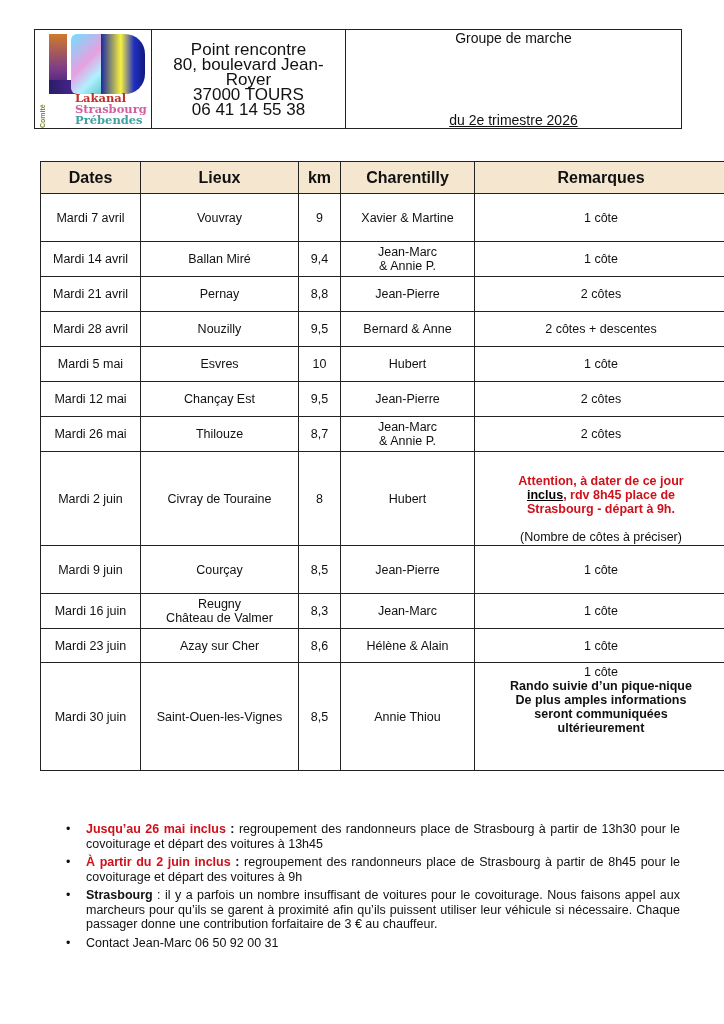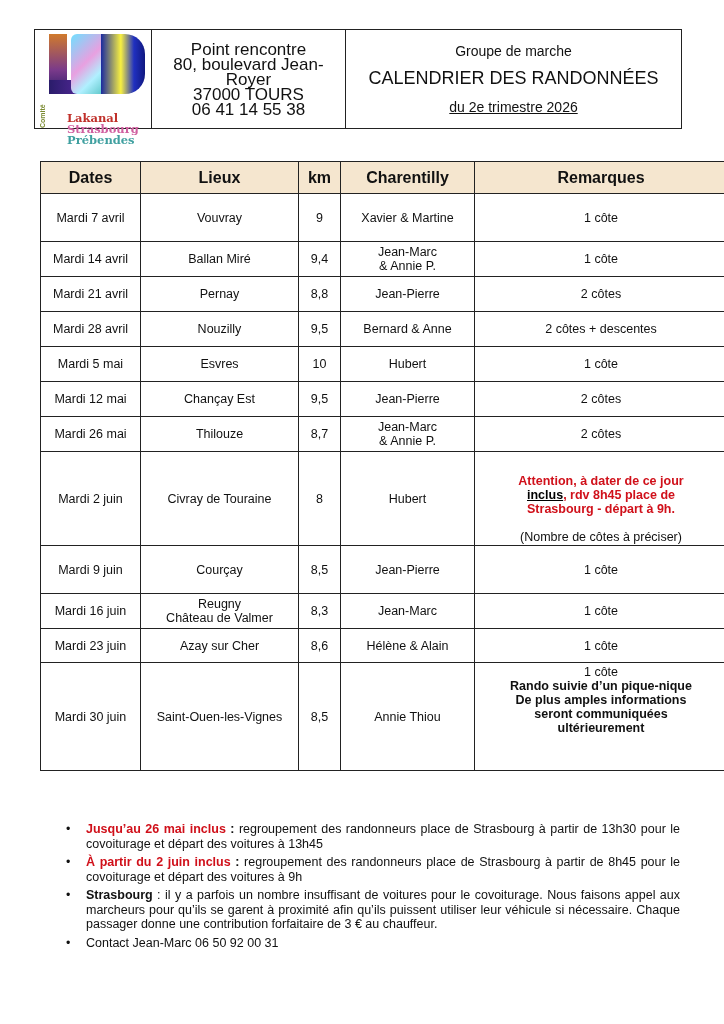--- a/index.html
+++ b/index.html
@@ -1,29 +1,29 @@
 <!DOCTYPE html>
 <html><head>
 <meta charset="utf-8">
 <style>
   html, body { margin:0; padding:0; background:#ffffff; }
   body { width:724px; height:1024px; position:relative; font-family:"Liberation Sans", sans-serif; color:#111; }
   .header { position:absolute; left:34px; top:29px; width:648px; height:100px; border:1.5px solid #222; display:flex; box-sizing:border-box; }
   .hcell { box-sizing:border-box; height:100%; }
   .logo-cell { width:117px; border-right:1.5px solid #222; position:relative; }
   .addr-cell { width:194px; border-right:1.5px solid #222; display:flex; flex-direction:column; justify-content:center; align-items:center; font-size:17px; line-height:15px; text-align:center; }
-  .title-cell { flex:1; display:flex; flex-direction:column; justify-content:center; align-items:center; text-align:center; }
+  .title-cell { flex:1; display:flex; flex-direction:column; justify-content:space-between; align-items:center; text-align:center; }
   .t1 { font-size:14px; margin-bottom:9px; }
   .t2 { font-size:18px; margin-bottom:10px; }
   .t3 { font-size:14px;text-decoration:underline; }
   .logo-l { position:absolute; left:14px; top:4px; width:18px; height:60px; background:linear-gradient(180deg,#d07a2c,#7a3a8a 60%,#2a1c6a); }
   .logo-lb { position:absolute; left:14px; top:50px; width:40px; height:14px; background:linear-gradient(90deg,#2a1c6a,#5a2aa0); }
   .logo-s { position:absolute; left:36px; top:4px; width:36px; height:60px; border-radius:6px; background:linear-gradient(135deg,#6fe0ff,#e8a0e0 45%,#b0f0ff 70%,#50c0c0); }
   .logo-p { position:absolute; left:66px; top:4px; width:44px; height:60px; border-radius:0 20px 20px 0; background:linear-gradient(90deg,#1a2aa0,#f8f040 45%,#2030c0 75%,#101880); }
-  .logo-txt { position:absolute; left:32px; top:63px; font-family:"DejaVu Serif", serif; font-weight:bold; font-size:11.5px; line-height:11px;margin-top:20px; }
+  .logo-txt { position:absolute; left:40px; top:63px; font-family:"DejaVu Serif", serif; font-weight:bold; font-size:11.5px; line-height:11px; }
   .logo-comite { position:absolute; left:4px; top:98px; transform:rotate(-90deg); transform-origin:left top; font-size:7px; font-weight:bold; color:#7a8a30; }
   table.cal { position:absolute; left:40px; top:161px; width:688px; border-collapse:collapse; font-size:12.5px; }
   table.cal th, table.cal td { border:1.5px solid #222; text-align:center; vertical-align:middle; padding:0 4px; line-height:14px; }
   table.cal th { background:#f5e6cf; font-size:16px; font-weight:bold; height:31px; }
   .red { color:#d0101a; font-weight:bold;margin-top:20px; }
   .link { color:#000000; text-decoration:underline; font-weight:bold; }
   .bold { font-weight:bold; }
   .notes { position:absolute; left:62px; top:822px; width:618px; font-size:12.5px; line-height:14.5px; }
   .note { position:relative; padding-left:24px; margin-bottom:4px; text-align:justify; }
   .note .bullet { position:absolute; left:4px; top:0; }
@@ -45,21 +45,20 @@
     </div>
   </div>
   <div class="hcell addr-cell">
     <div>Point rencontre</div>
     <div>80, boulevard Jean-Royer</div>
     <div>37000 TOURS</div>
     <div>06 41 14 55 38</div>
   </div>
   <div class="hcell title-cell">
     <div class="t1">Groupe de marche</div>
-    <div class="t2">CALENDRIER DES RANDONNÉES</div>
     <div class="t3">du 2e trimestre 2026</div>
   </div>
 </div>
 
 <table class="cal">
   <colgroup>
     <col style="width:100px">
       <col style="width:158px">
       <col style="width:42px">
       <col style="width:134px">

